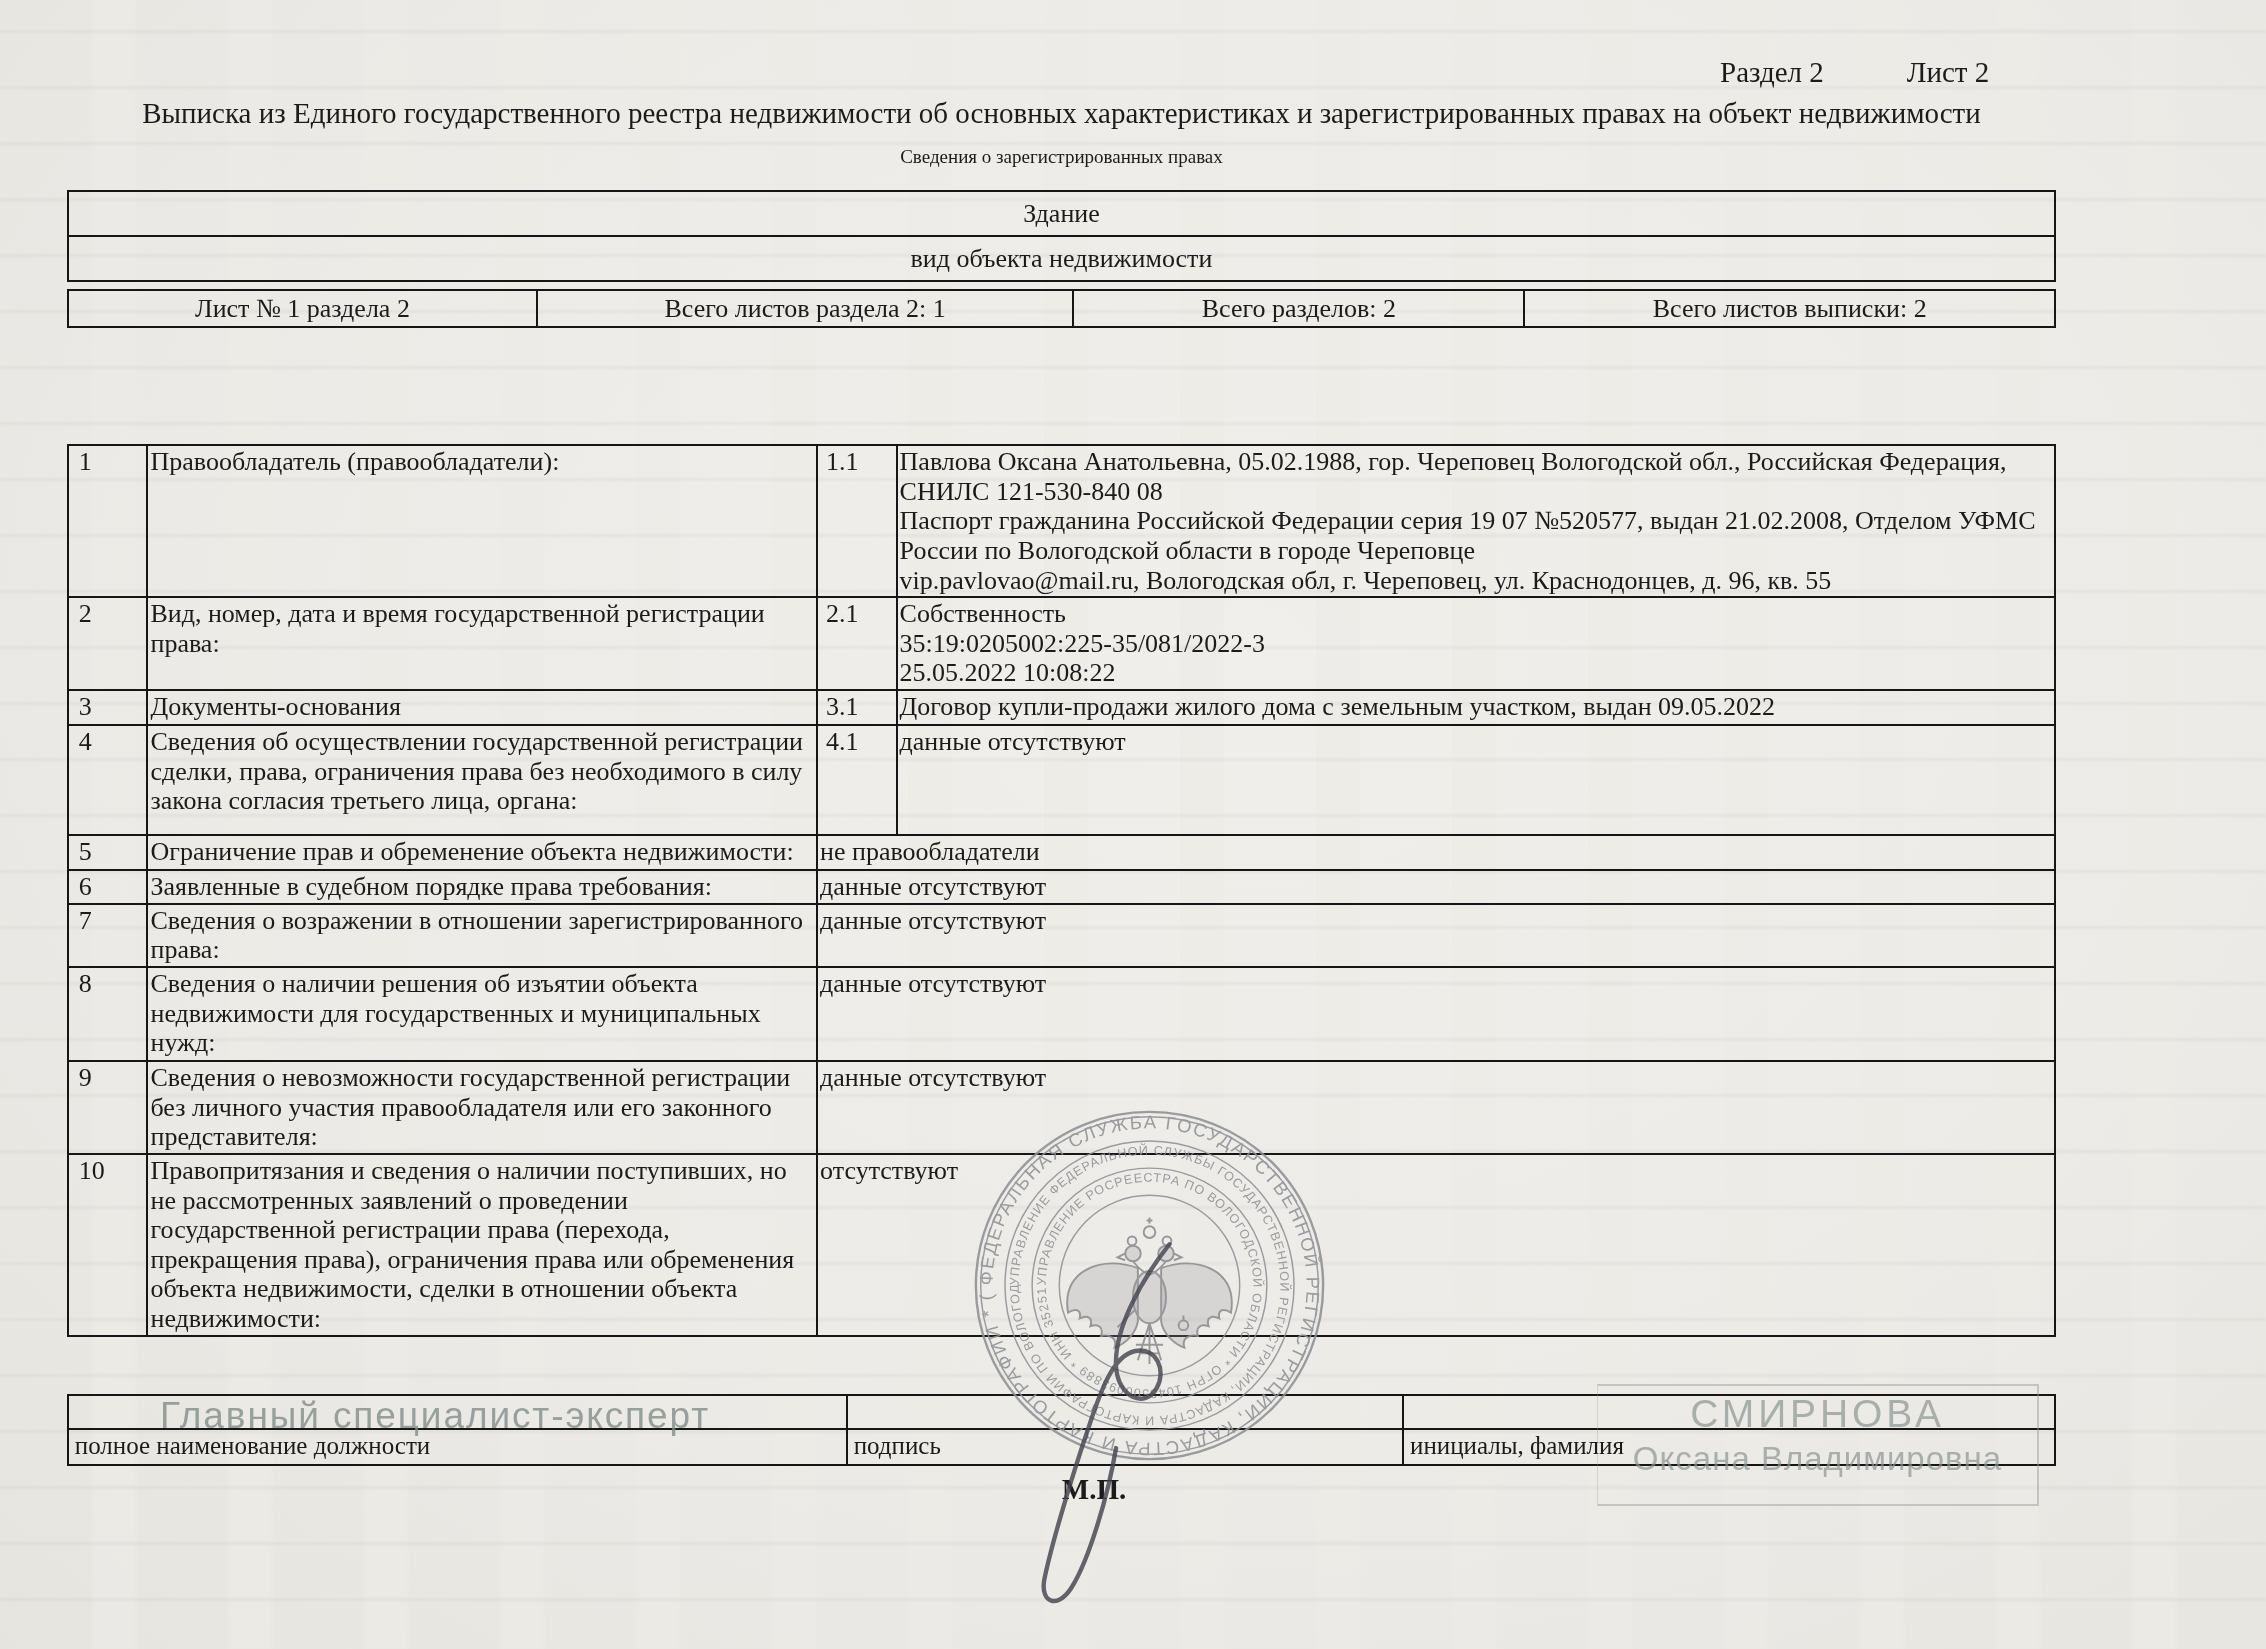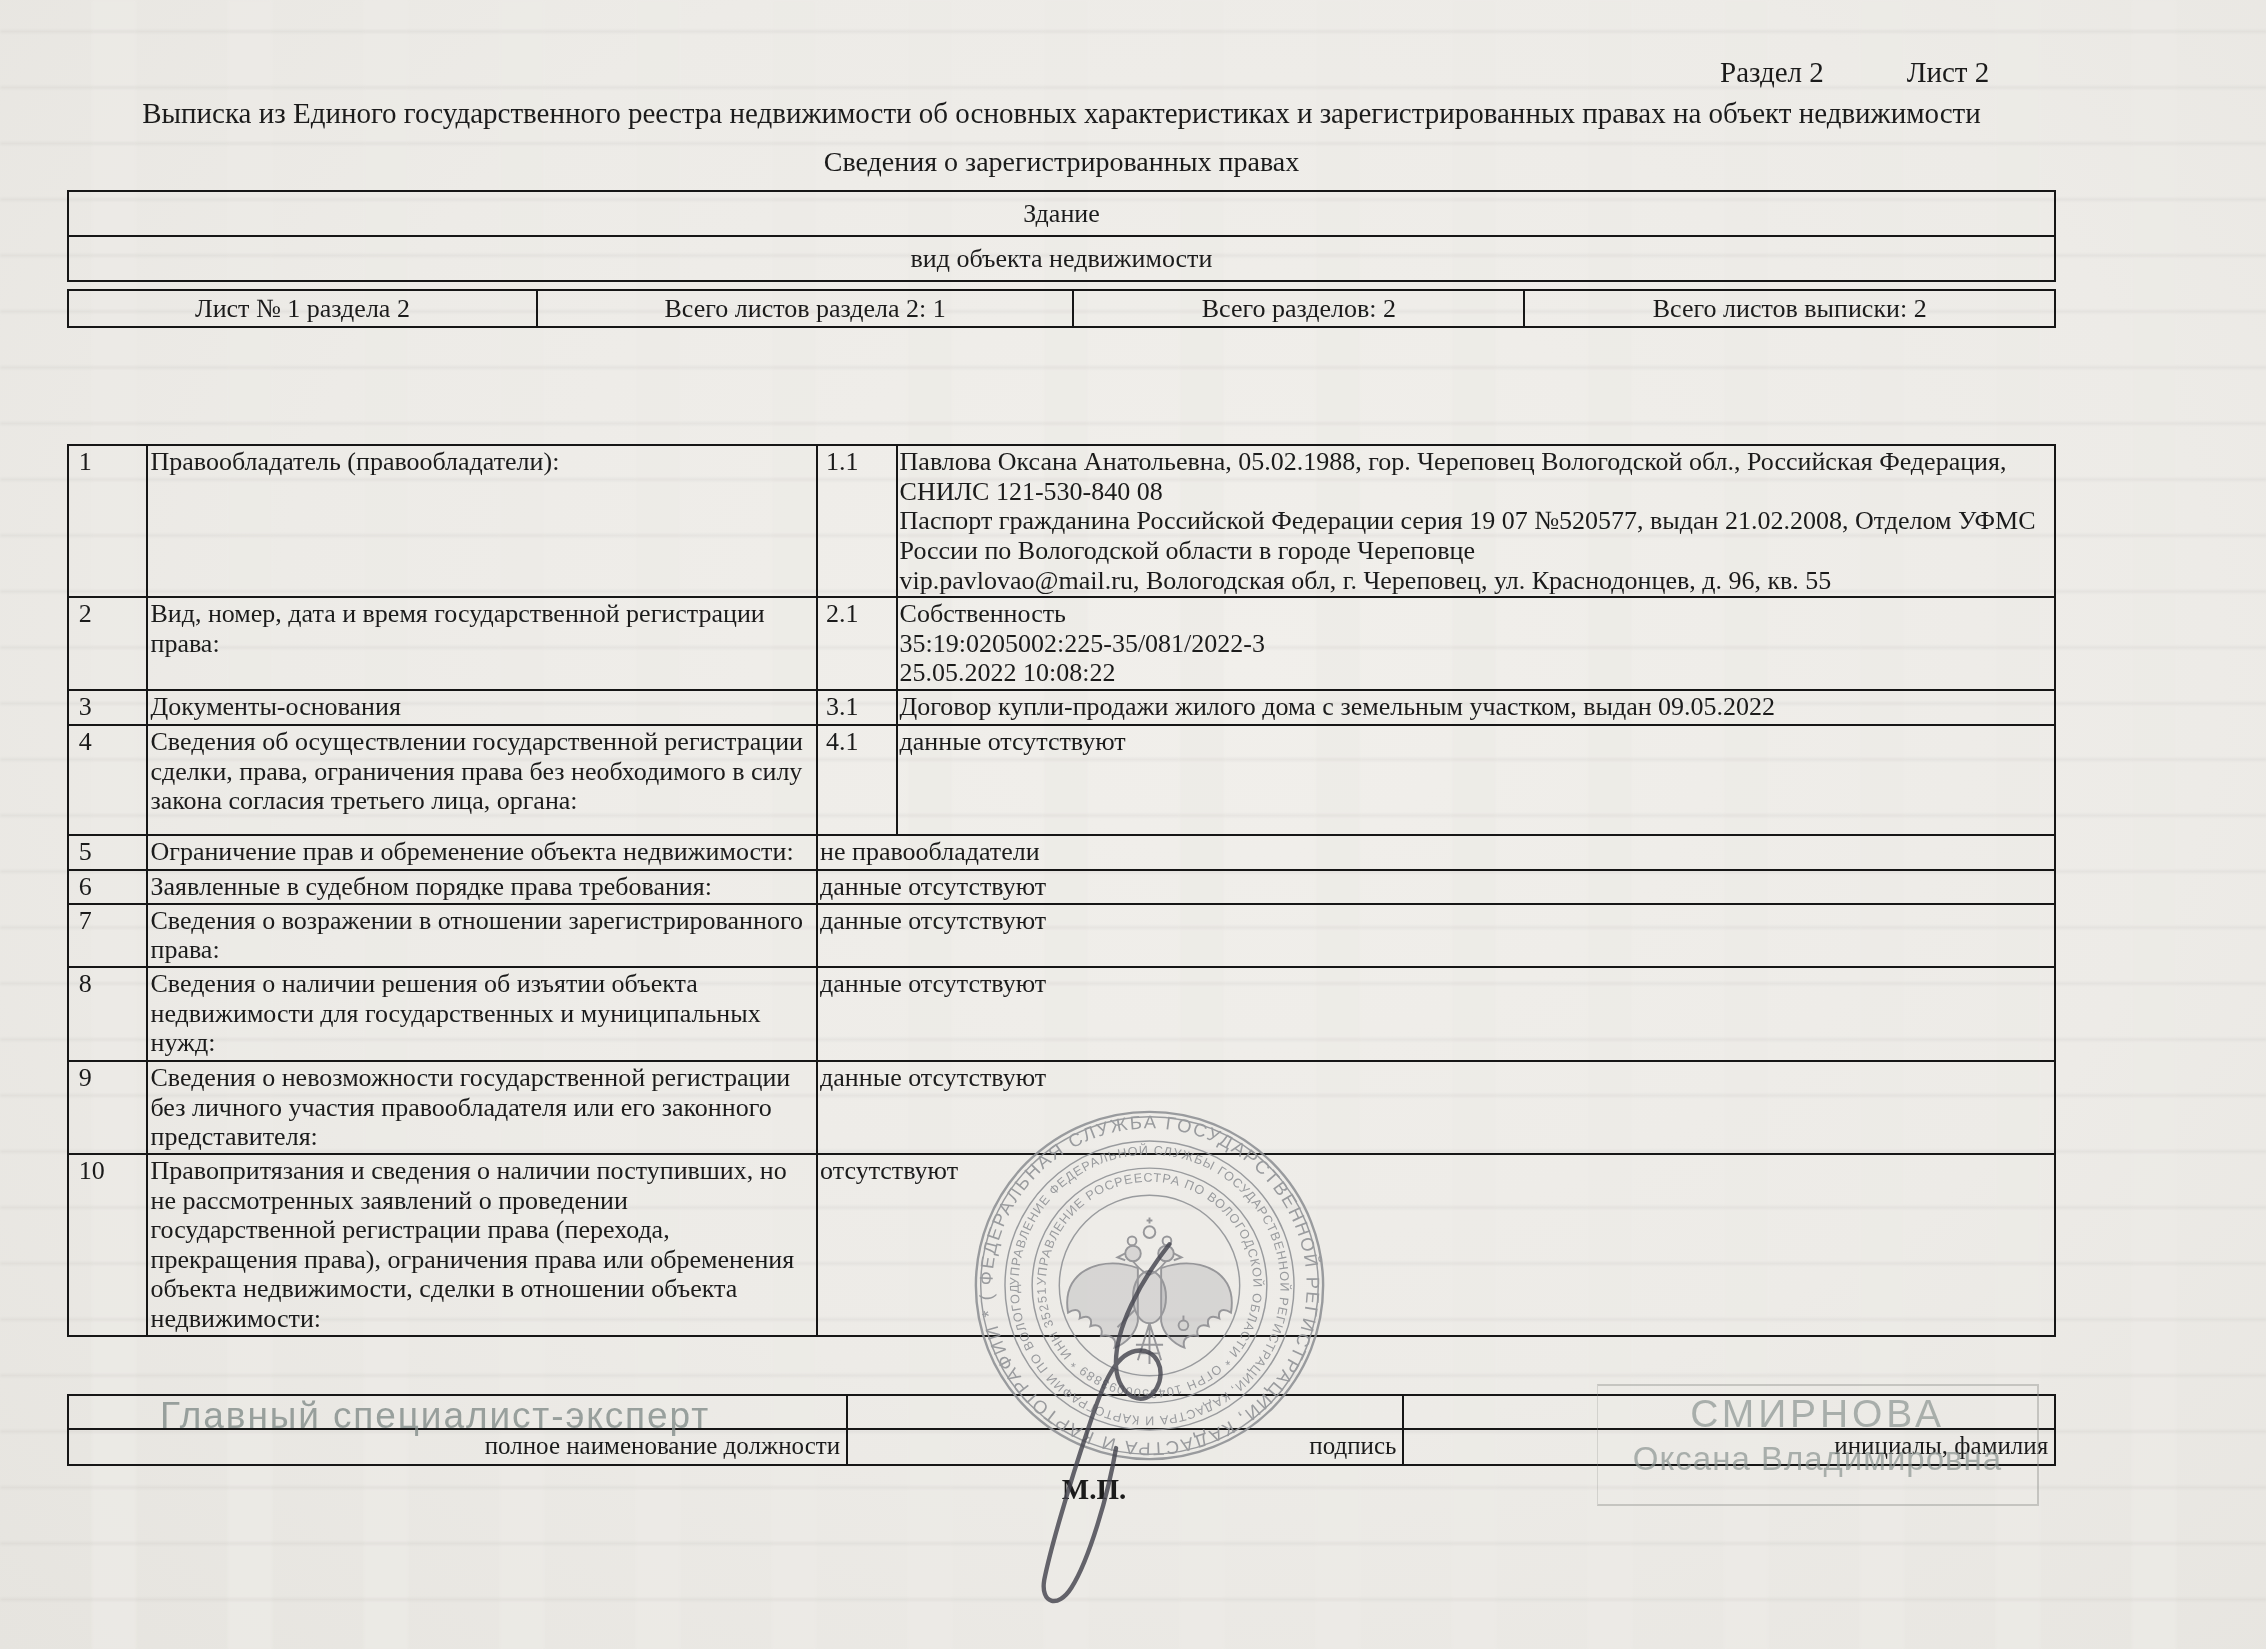--- a/index.html
+++ b/index.html
@@ -14,40 +14,40 @@
   
   .ghost{position:absolute;inset:0;pointer-events:none;filter:blur(0.8px);opacity:.85;
     background-image:
       repeating-linear-gradient(0deg, transparent 0 49px, rgba(118,116,110,.09) 49px 52px, transparent 52px 56px),
       repeating-linear-gradient(90deg, rgba(237,235,231,0) 0 92px, rgba(237,235,231,.85) 92px 136px);
   }
   .corner{position:absolute;top:56px;left:1720px;font-size:29px;white-space:nowrap;}
   .corner span{display:inline-block;}
   .corner .gap{width:83px;}
   .title{position:absolute;top:97px;left:67px;width:1989px;text-align:center;font-size:29px;}
-  .subtitle{position:absolute;top:146px;left:67px;width:1989px;text-align:center;font-size:28px;}
+  .subtitle{position:absolute;top:146px;left:67px;width:1989px;text-align:center;font-size:19px;}
 
   table{border-collapse:collapse;table-layout:fixed;}
   td{border:2.4px solid #161616;vertical-align:top;padding:1px 2px;font-size:26px;line-height:1.14;}
   .tbl{position:absolute;left:67px;width:1989px;}
   .obj-tbl{top:190px;}
   .obj-tbl td{text-align:center;height:41px;vertical-align:middle;}
   .sheets-tbl{top:289px;border-radius:16px;}
   .sheets-tbl td{text-align:center;height:33px;vertical-align:middle;font-size:26px;}
   .date-tbl{top:332px;}
   .date-tbl td{height:31px;vertical-align:middle;}
   .main-tbl{top:444px;}
   .main-tbl td.num{text-align:left;padding-left:9.7px;}
   .main-tbl td.sub{padding-left:7.8px;}
   .r1{height:152px;} .r2{height:90px;} .r3{height:35px;} .r4{height:110px;}
   .r5{height:35px;} .r6{height:33px;} .r7{height:62px;} .r8{height:94px;}
   .r9{height:93px;} .r10{height:180px;}
 
   .sig-tbl{top:1394px;}
-  .sig-tbl td{height:32px;text-align:right;vertical-align:middle;font-size:25px;padding:0 5.8px;}
+  .sig-tbl td{height:32px;text-align:left;vertical-align:middle;font-size:25px;padding:0 5.8px;}
   .sig-tbl tr.cap td{vertical-align:top;padding-top:1.9px;}
 
   .mp{position:absolute;top:1473px;left:1021px;width:146px;text-align:center;font-size:29px;font-weight:bold;}
 
   
   .stamp{position:absolute;font-family:"Liberation Sans","DejaVu Sans",sans-serif;
     color:rgba(128,138,136,.78);pointer-events:none;}
   .stamp-position{top:1395px;left:160px;font-size:37px;letter-spacing:1.9px;}
   .stamp-box{top:1384px;left:1597px;width:439px;height:118px;
     border:2.9px solid rgba(150,152,148,.45);border-left:1.9px solid rgba(150,152,148,.30);

